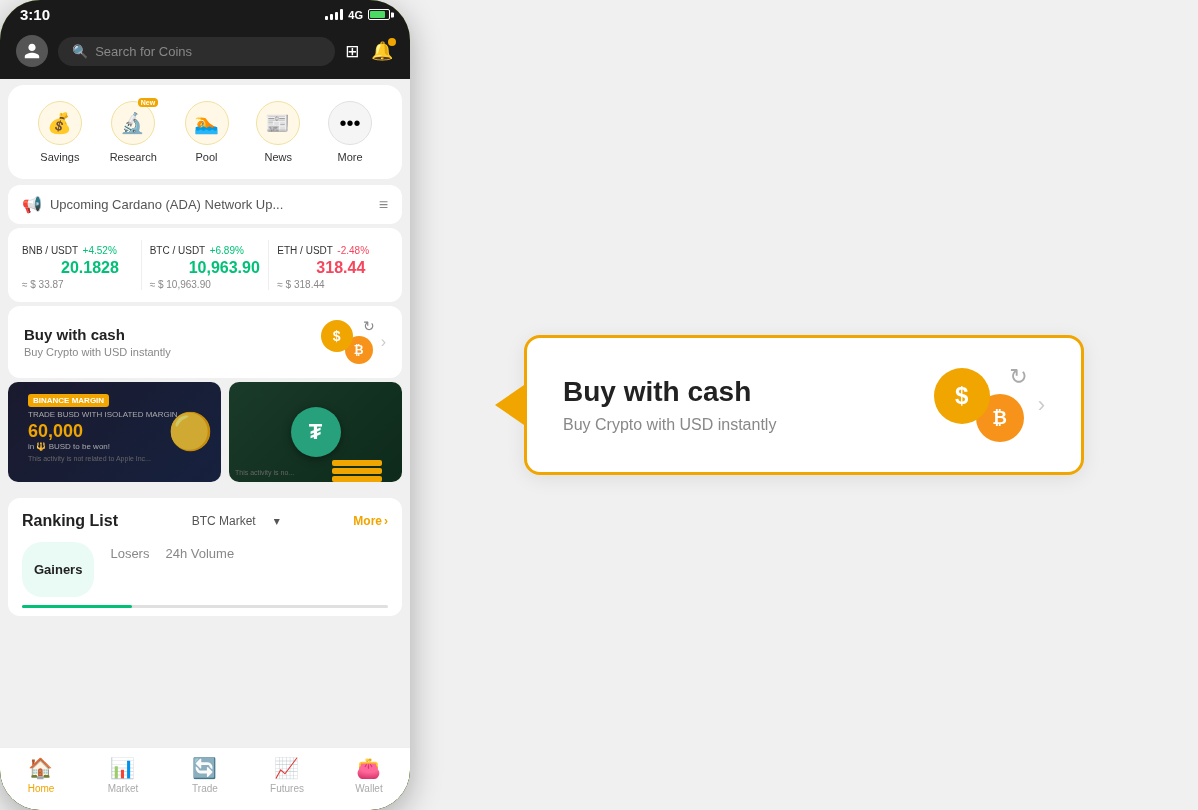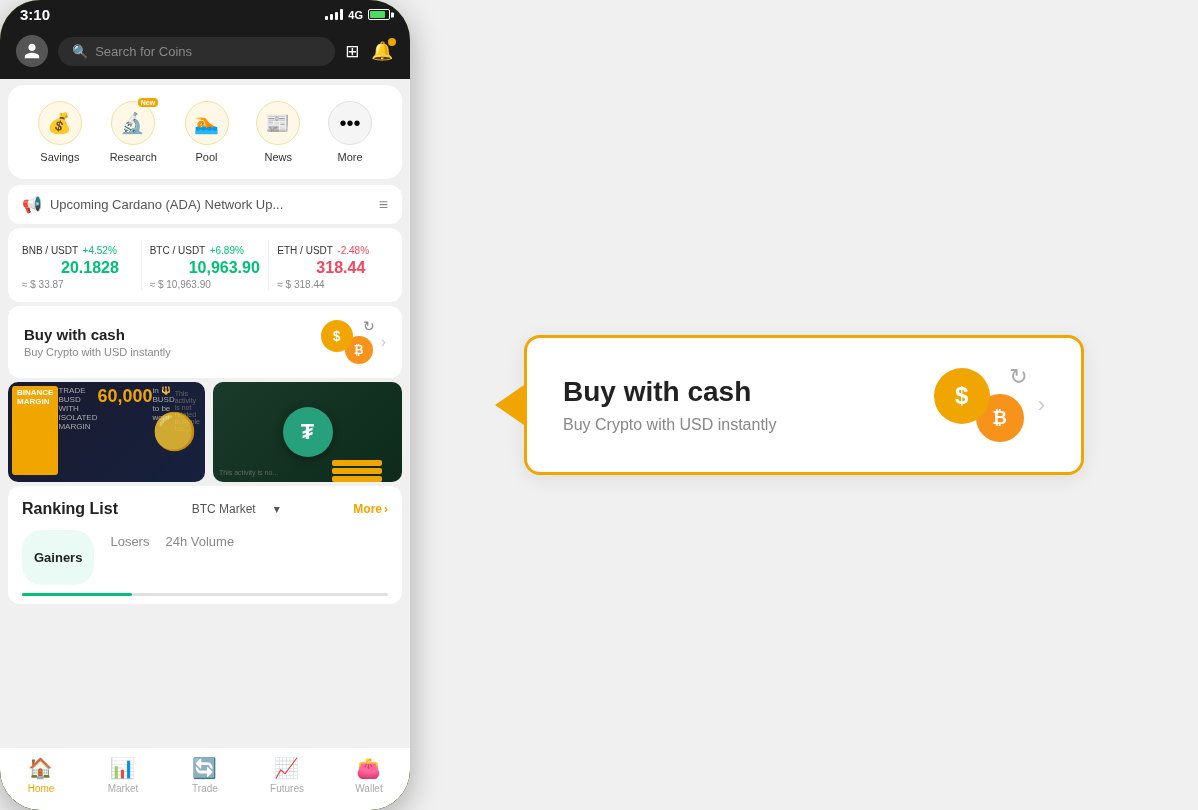--- a/index.html
+++ b/index.html
@@ -285,22 +285,23 @@
     .banner-item {
       flex: 1;
       height: 100px;
       border-radius: 10px;
       overflow: hidden;
       position: relative;
     }
     .banner-binance {
       background: linear-gradient(135deg, #1a1a2e 0%, #16213e 100%);
       display: flex;
+      flex-direction: column;
       justify-content: flex-end;
-      padding: 4px;
+      padding: 20px;
     }
     .banner-tag {
       background: #f0a500;
       color: white;
       font-size: 8px;
       padding: 2px 5px;
       border-radius: 3px;
       font-weight: 700;
       width: fit-content;
       margin-bottom: 3px;
@@ -340,21 +341,21 @@
       font-size: 22px;
       font-weight: 700;
       box-shadow: 0 2px 8px rgba(0,0,0,0.4);
     }
     .banner-disclaimer2 { position: absolute; bottom: 6px; left: 6px; color: #666; font-size: 7px; }
 
     
     .ranking-section {
       background: white;
       border-radius: 12px;
-      margin: 4px 8px;
+      margin: 16px 8px;
       padding: 14px 14px 8px;
     }
     .ranking-header {
       display: flex;
       align-items: center;
       justify-content: space-between;
       margin-bottom: 12px;
     }
     .ranking-title { font-size: 16px; font-weight: 700; color: #222; }
     .ranking-filter {

